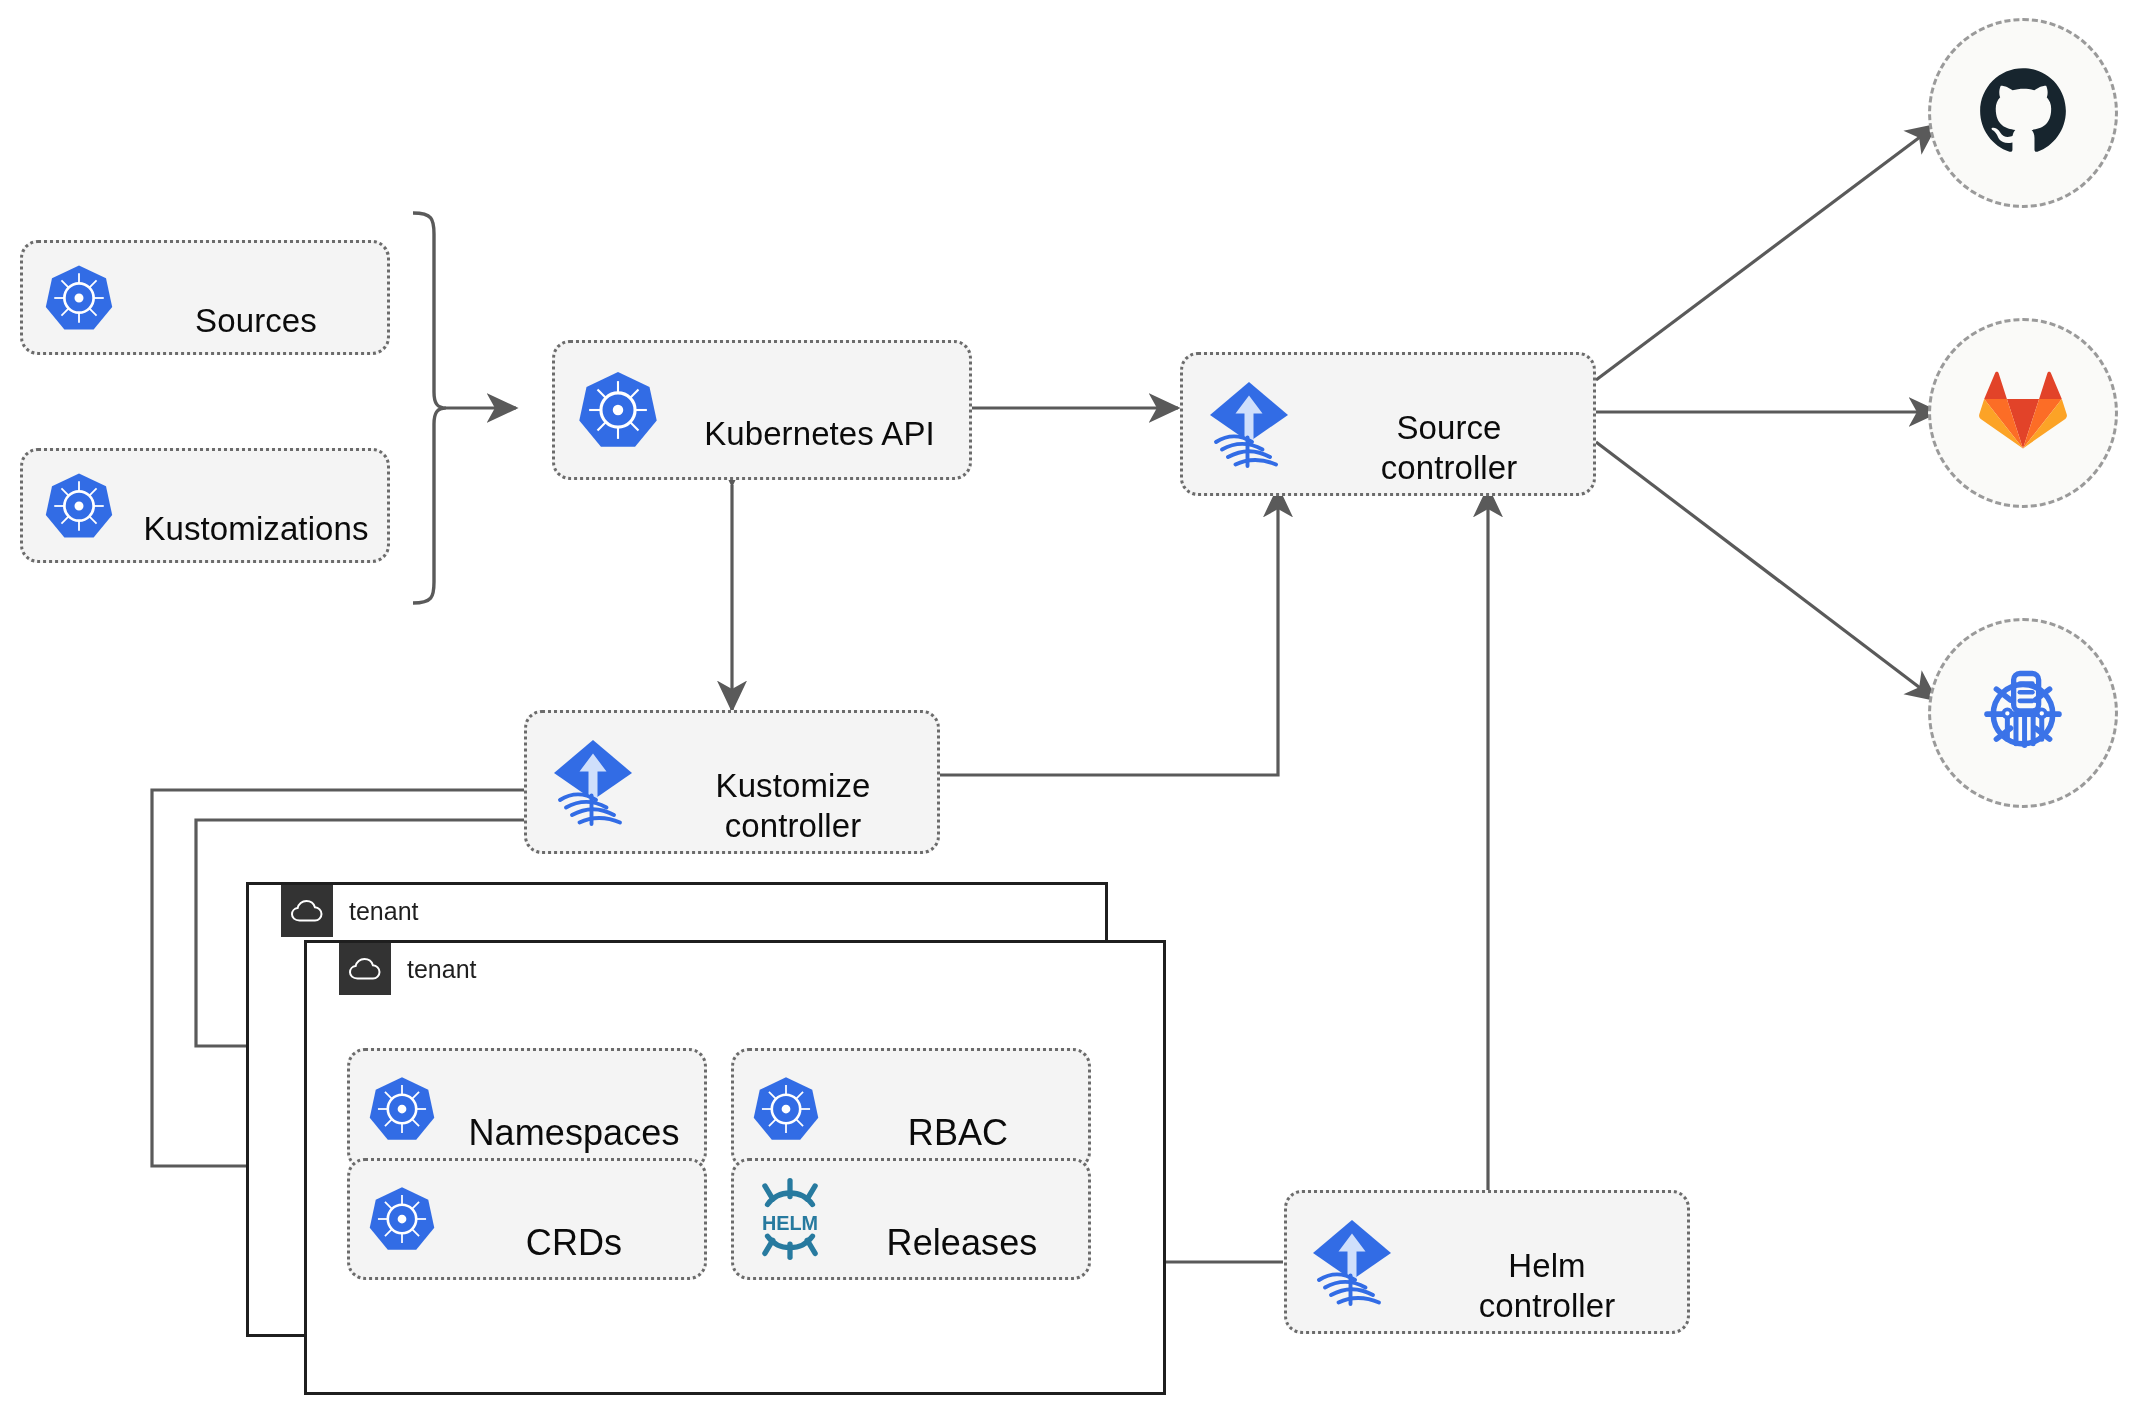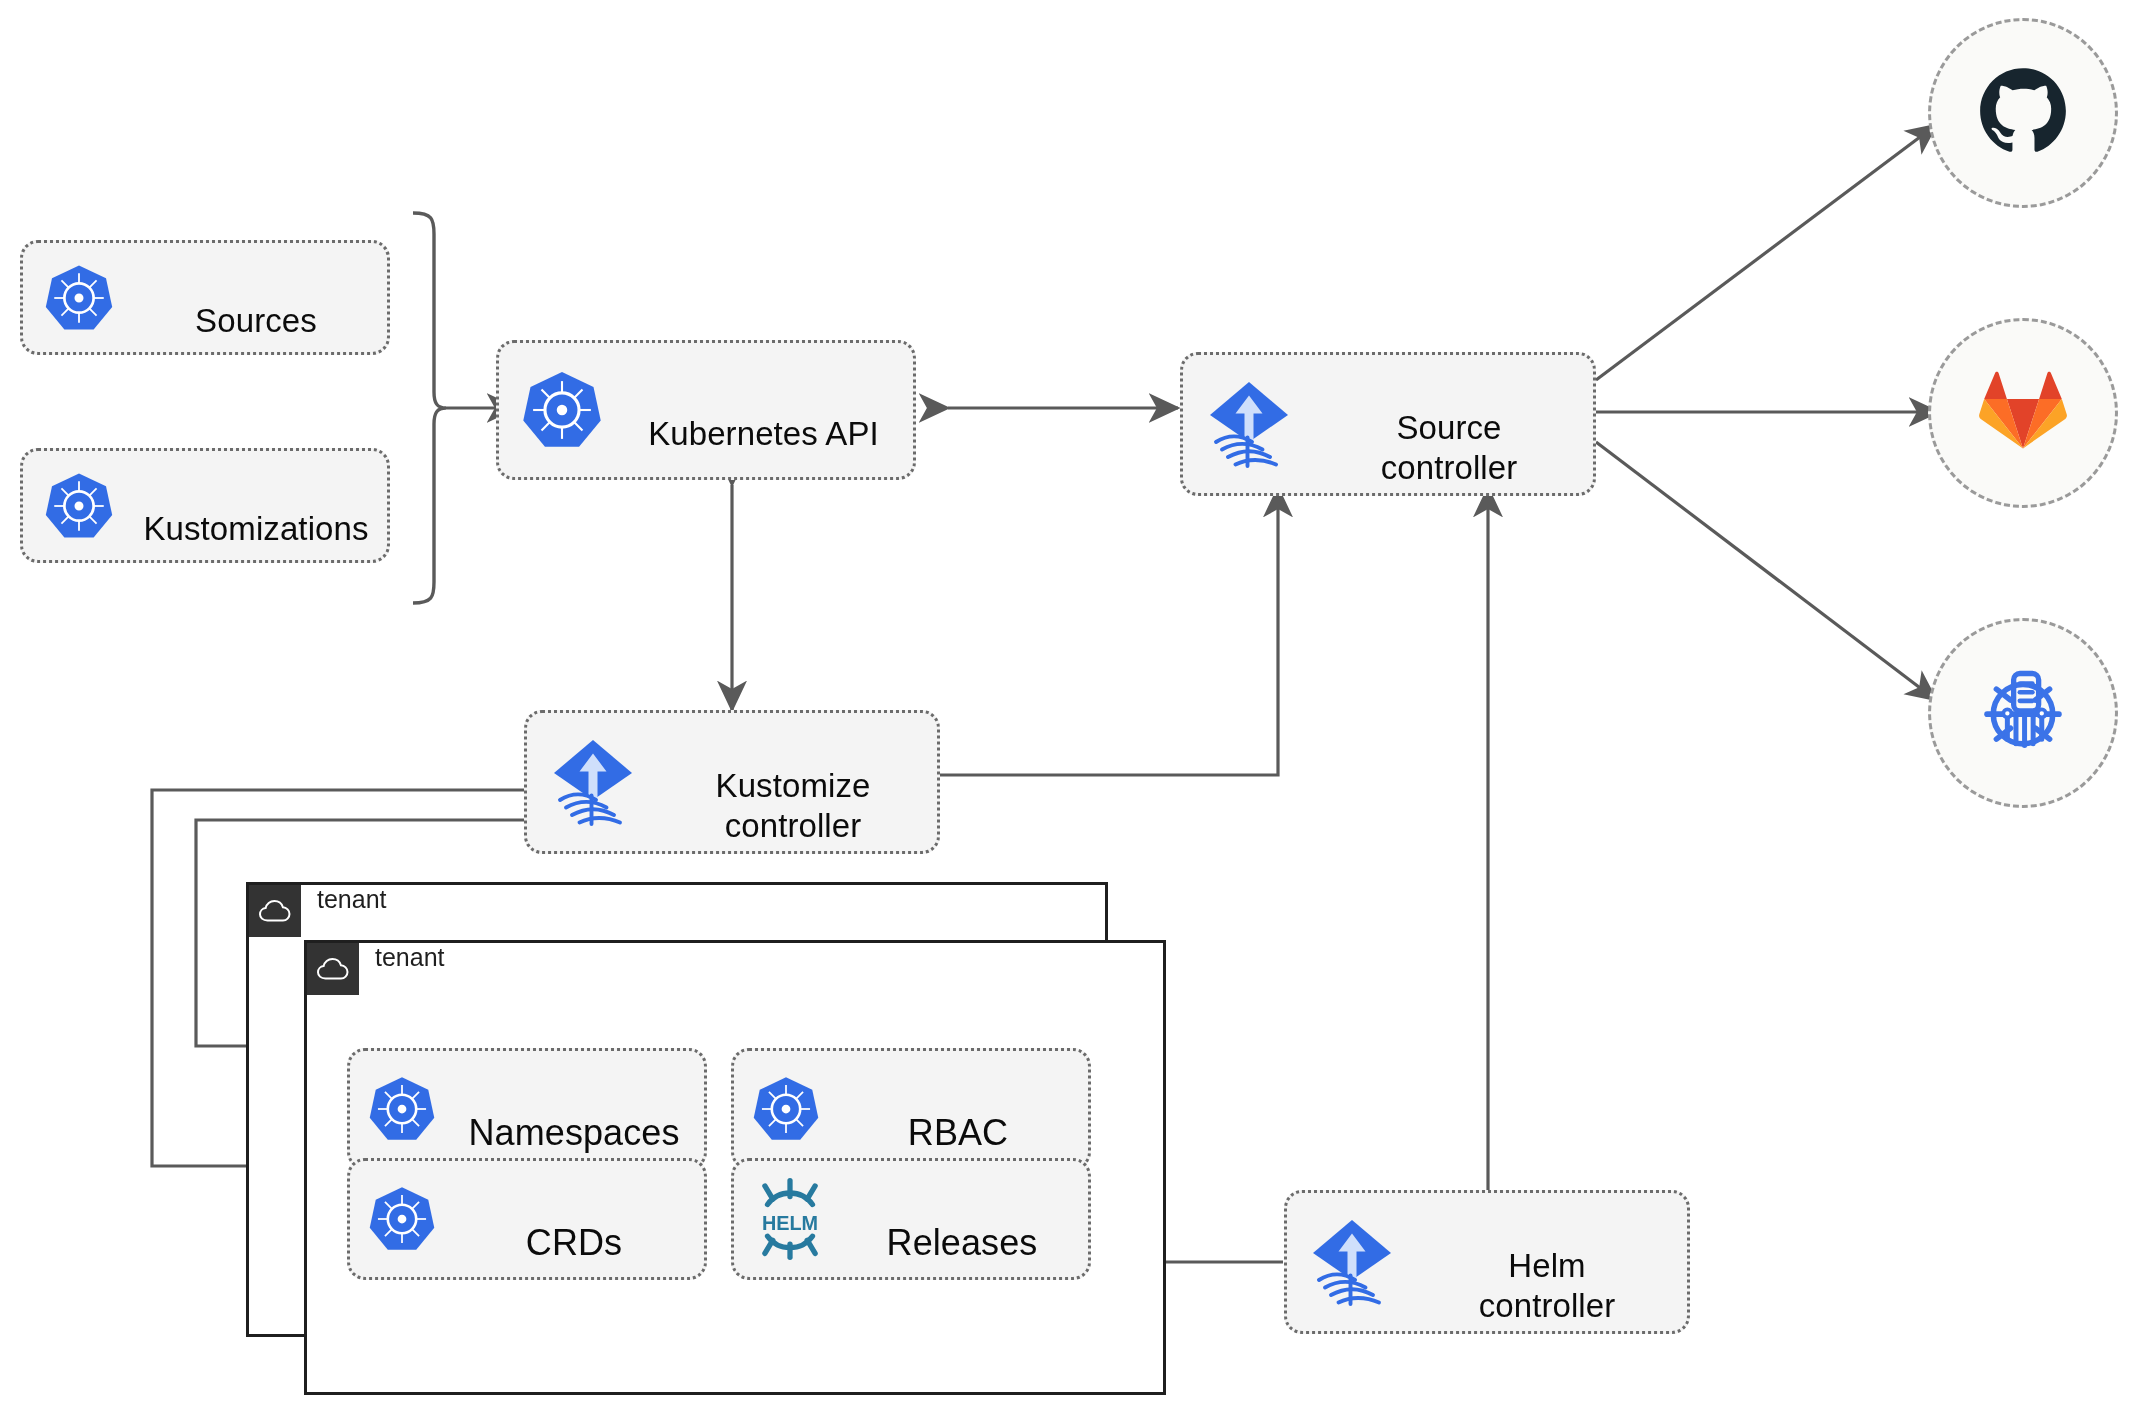--- a/index.html
+++ b/index.html
@@ -43,21 +43,21 @@
 
   
   .tenant{
     position:absolute;
     background:#ffffff;
     border:3px solid #1f1f1f;
     box-sizing:border-box;
   }
   .tenant .bar{
     position:absolute;left:0;top:0;height:52px;
-    display:flex;align-items:flex-start;
+    display:flex;align-items:center;padding-left:32px;
   }
   .tenant .cloudbox{
     width:52px;height:52px;background:#333333;
     display:flex;align-items:center;justify-content:center;
   }
   .tenant .tname{
     margin-left:16px;color:#1f1f1f;font-size:25px;
   }
 </style>
 </head>
@@ -138,21 +138,21 @@
           <line x1="16.4" y1="16.4" x2="22.8" y2="22.8"></line>
             <line x1="41.2" y1="41.2" x2="47.6" y2="47.6"></line>
           <line x1="47.6" y1="16.4" x2="41.2" y2="22.8"></line>
             <line x1="22.8" y1="41.2" x2="16.4" y2="47.6"></line>
         </g>
       </svg>
     </span>
     <span class="lbl">Kustomizations</span>
   </div>
 
-  <div class="node" style="left:496px;top:340px;width:420px;height:140px;">
+  <div class="node" style="left:552px;top:340px;width:420px;height:140px;">
     <span class="ico" style="width:125px;">
       <svg width="84" height="84" viewBox="0 0 64 64">
         <polygon points="32,3 56,14.5 61.5,40 45,60 19,60 2.5,40 8,14.5" fill="#326CE5"></polygon>
         <g fill="#fff" stroke="#fff" stroke-width="1.6">
           <circle cx="32" cy="32" r="3.2"></circle>
           <circle cx="32" cy="32" r="13" fill="none" stroke-width="2.4"></circle>
           <line x1="32" y1="10" x2="32" y2="19"></line>
             <line x1="32" y1="45" x2="32" y2="54"></line>
           <line x1="10" y1="32" x2="19" y2="32"></line>
             <line x1="45" y1="32" x2="54" y2="32"></line>

